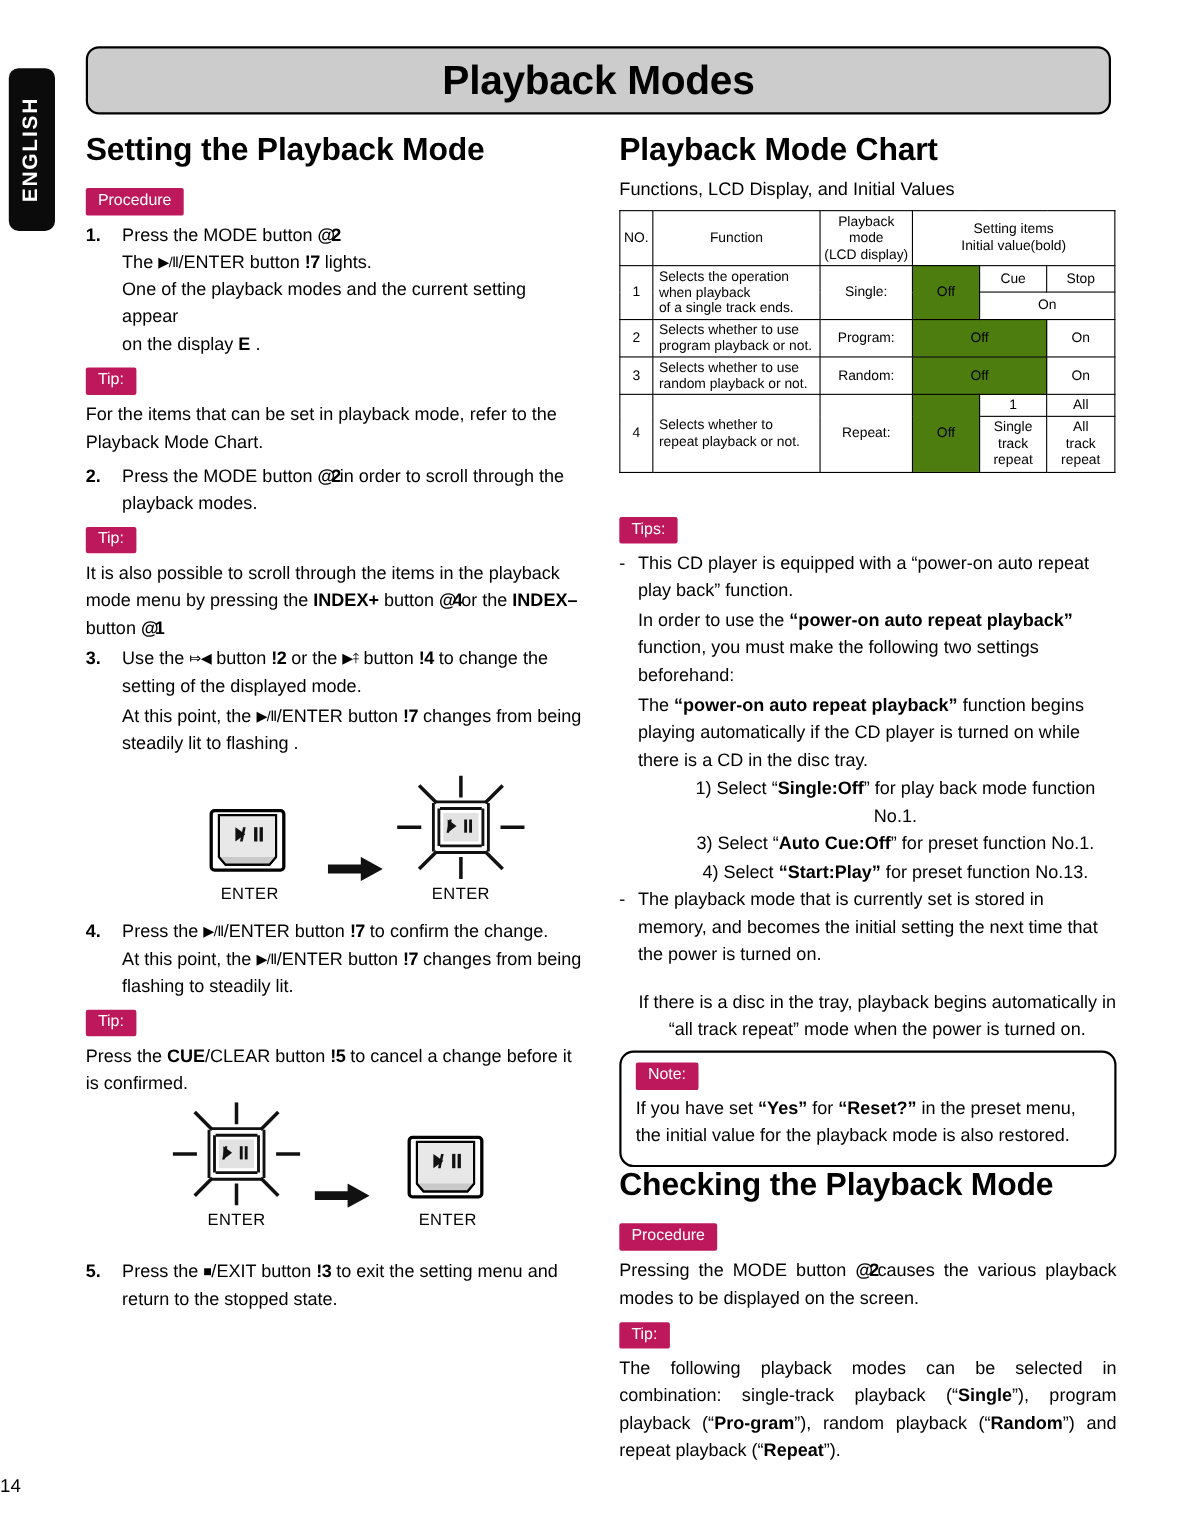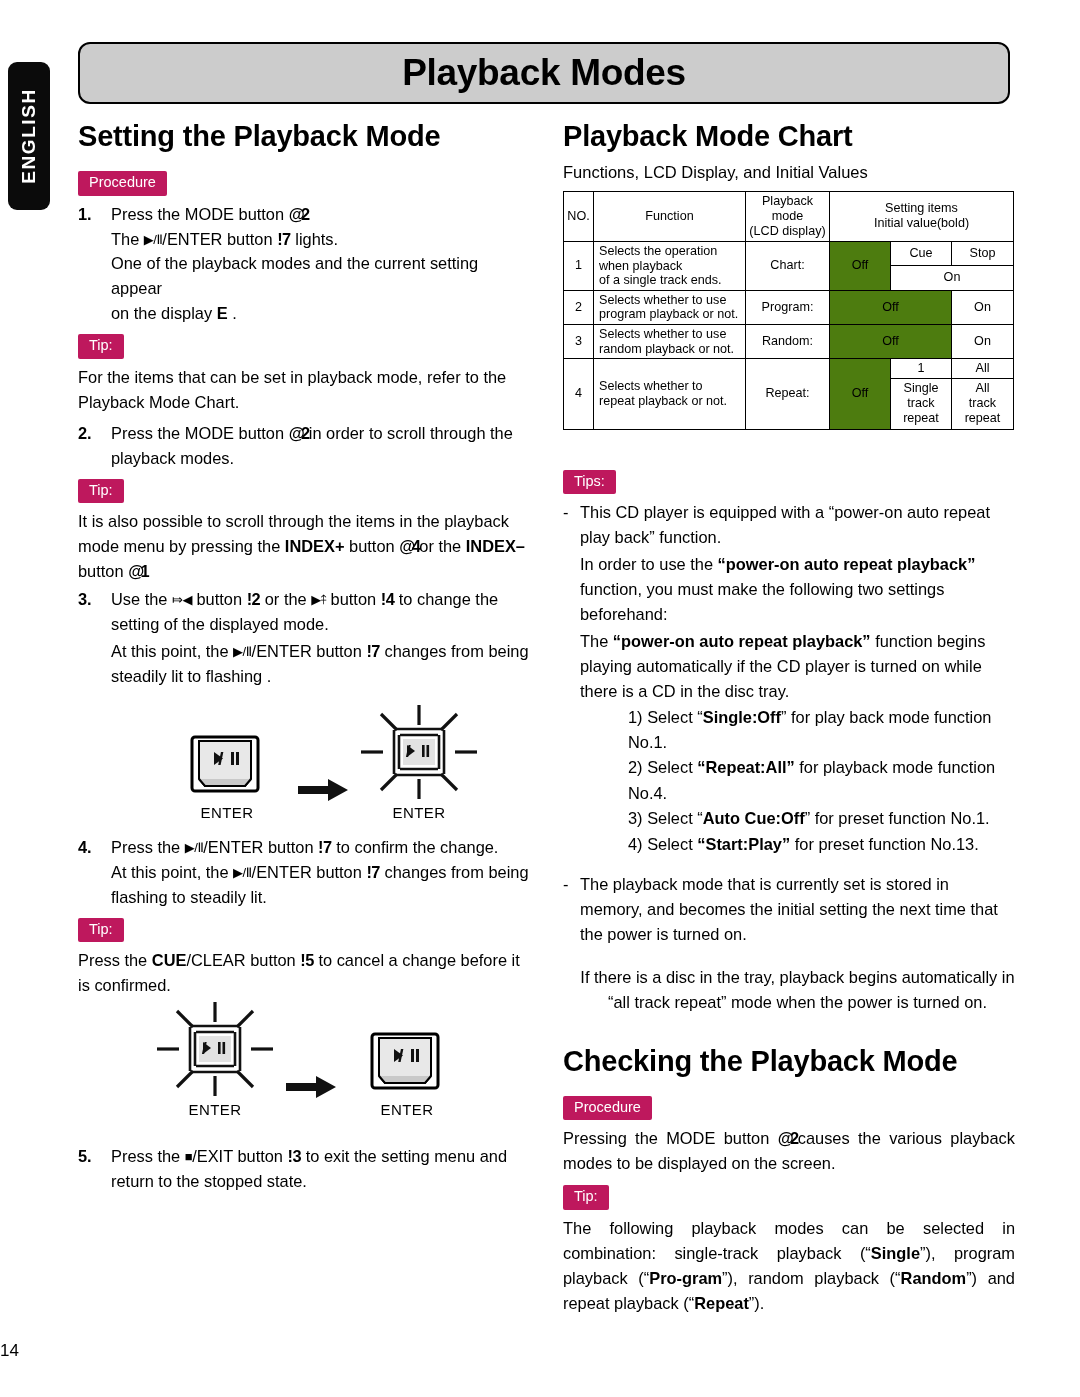--- a/index.html
+++ b/index.html
@@ -133,21 +133,22 @@
   }
   .dashitem > .dash {
     position: absolute;
     left: 0;
     top: 0;
   }
   .sublist {
     padding-left: 33px;
     font-size: 16.4px;
     line-height: 1.55;
-    margin: 15px;
+    margin: 0;
+    text-align: center;
   }
 
   b { font-weight: bold; }
 
   
   .ref-circ {
     font-weight: bold;
     letter-spacing: -3.5px;
     margin-right: 2px;
   }
@@ -446,21 +447,21 @@
     </thead>
     <tbody>
 
       <tr>
         <td rowspan="2">1</td>
         <td rowspan="2" class="fn">
           <span class="cell-sub">Selects the operation</span>
           <span class="cell-sub">when playback</span>
           <span class="cell-sub">of a single track ends.</span>
         </td>
-        <td rowspan="2">Chart:</td>
+        <td rowspan="2">Single:</td>
         <td rowspan="2" class="shade">Off</td>
         <td>Cue</td>
         <td>Stop</td>
       </tr>
       <tr>
         <td colspan="2">On</td>
       </tr>
 
       <tr>
         <td>2</td>
@@ -514,34 +515,39 @@
     <span class="dash">-</span>
     <div>This CD player is equipped with a “power-on auto repeat play back” function.</div>
     <div style="margin-top:2px;">
       <span>In order to use the </span><b>“power-on auto repeat playback”</b><span> function, you must make the following two settings beforehand:</span>
     </div>
     <div style="margin-top:2px;">
       <span>The </span><b>“power-on auto repeat playback”</b><span> function begins playing automatically if the CD player is turned on while there is a CD in the disc tray.</span>
     </div>
     <div class="sublist" style="margin-top:1px;">
       <div><span>1) Select “</span><b>Single:Off</b><span>” for play back mode function No.1.</span></div>
-      <div><span>2) Select </span><b>“Repeat:All”</b><span> for playback mode function No.4.</span></div>
       <div><span>3) Select “</span><b>Auto Cue:Off</b><span>” for preset function No.1.</span></div>
       <div><span>4) Select </span><b>“Start:Play”</b><span> for preset function No.13.</span></div>
     </div>
   </div>
 
   <div class="dashitem">
     <span class="dash">-</span>
     <div>The playback mode that is currently set is stored in memory, and becomes the initial setting the next time that the power is turned on.</div>
     <div style="margin-top:18px;text-align:center;">If there is a disc in the tray, playback begins automatically in “all track repeat” mode when the power is turned on.</div>
   </div>
 
-
-  <h2 class="section" style="margin-top:30px;">Checking the Playback Mode</h2>
+  <div class="note-box">
+    <span class="tag">Note:</span>
+    <p class="body">
+      <span>If you have set </span><b>“Yes”</b><span> for </span><b>“Reset?”</b><span> in the preset menu, the initial value for the playback mode is also restored.</span>
+    </p>
+  </div>
+
+  <h2 class="section" style="">Checking the Playback Mode</h2>
 
   <div><span class="tag">Procedure</span></div>
 
   <p class="body justify">
     <span>Pressing the MODE button </span><span class="ref-circ">@2</span><span>causes the various playback modes to be displayed on the screen.</span>
   </p>
 
   <div><span class="tag">Tip:</span></div>
 
   <p class="body justify">

